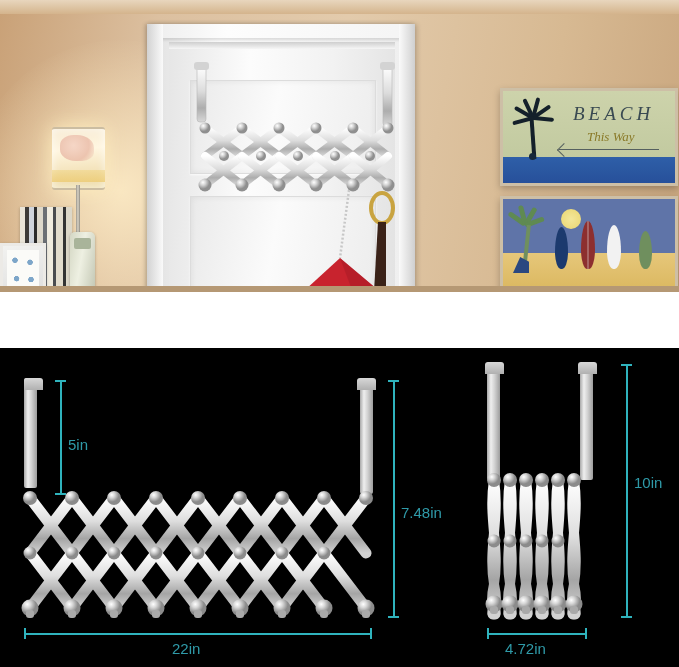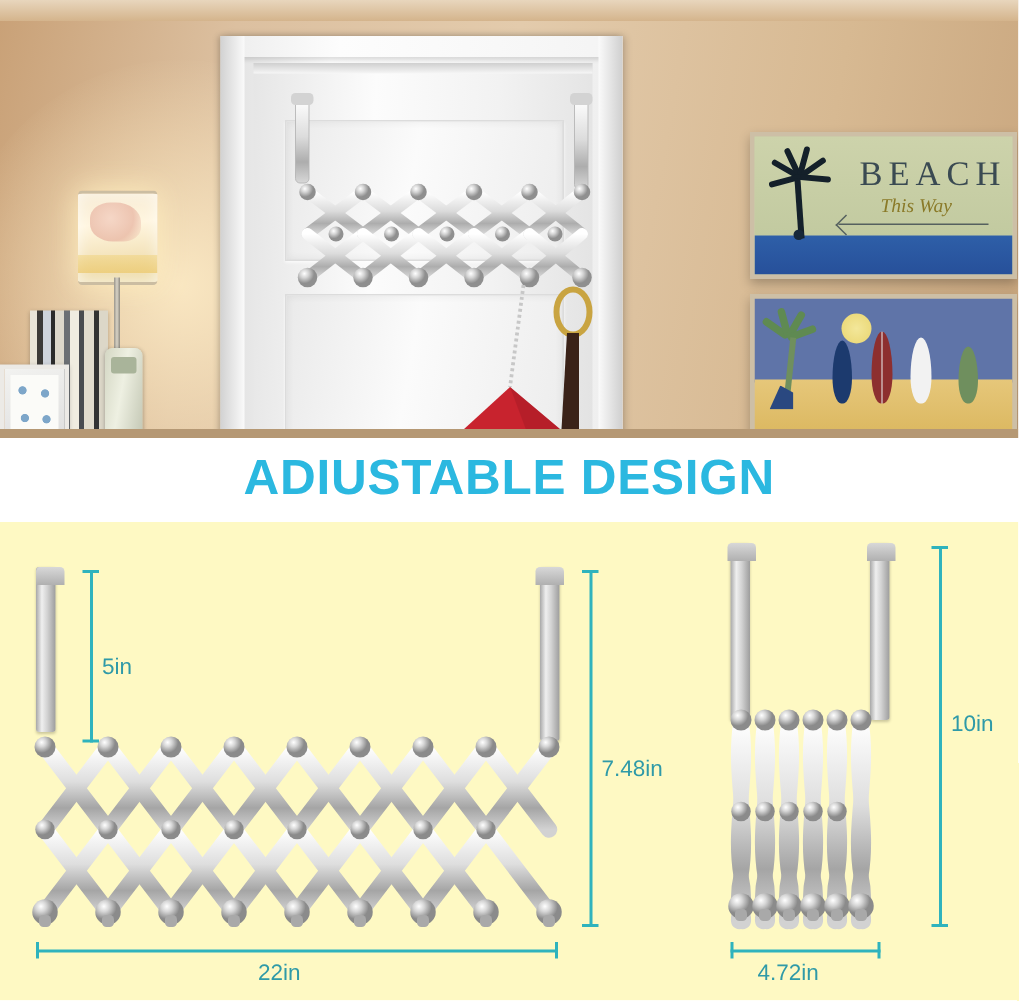--- a/index.html
+++ b/index.html
@@ -72,22 +72,22 @@
         background:#c9cfa8;border:3px solid #cdbfa6;box-shadow:0 3px 7px rgba(0,0,0,.25);overflow:hidden;}
   .art-beach-sky{position:absolute;left:0;top:0;width:100%;height:66px;
         background:linear-gradient(180deg,#cdd3ab,#c2caa0);}
   .art-beach-sea{position:absolute;left:0;bottom:0;width:100%;height:26px;
         background:linear-gradient(180deg,#2e5fa8,#27509a);}
   .palm-trunk{position:absolute;left:28px;top:28px;width:4px;height:40px;background:#14202a;transform:rotate(-4deg);}
   .palm-fronds{position:absolute;left:9px;top:12px;width:44px;height:28px;}
   .palm-fronds span{position:absolute;left:20px;top:13px;width:22px;height:4px;border-radius:3px;background:#14202a;
         transform-origin:1px 2px;}
   .coconut{position:absolute;left:26px;top:62px;width:7px;height:7px;border-radius:50%;background:#16283a;}
-  .beach-word{position:absolute;left:70px;top:12px;font-size:23px;letter-spacing:4px;color:#3a4a52;
-        font-family:"Liberation Serif",serif;}
+  .beach-word{position:absolute;left:70px;top:12px;font-size:19px;letter-spacing:4px;color:#3a4a52;
+        font-family:"Liberation Serif",serif;font-style:italic;}
   .beach-sub{position:absolute;left:84px;top:38px;font-size:13px;color:#8a7a28;font-style:italic;
         font-family:"Liberation Serif",serif;}
   .beach-arrow{position:absolute;left:56px;top:58px;width:100px;height:1px;background:#55605f;}
   .beach-arrow:before{content:"";position:absolute;left:0;top:-4px;width:9px;height:9px;
         border-left:1.5px solid #55605f;border-bottom:1.5px solid #55605f;transform:rotate(45deg);}
 
   
   .art-surf{position:absolute;left:500px;top:196px;width:172px;height:88px;
         background:#cdbfa6;border:3px solid #cdbfa6;box-shadow:0 3px 7px rgba(0,0,0,.25);overflow:hidden;}
   .surf-sky{position:absolute;left:0;top:0;width:100%;height:56px;background:#5f74a8;}
@@ -102,21 +102,21 @@
   .board{position:absolute;bottom:18px;border-radius:50% 50% 45% 45%/60% 60% 40% 40%;}
   .chair{position:absolute;left:10px;bottom:14px;width:16px;height:16px;background:#2a4880;
         clip-path:polygon(0 100%,100% 100%,100% 30%,45% 0);}
   .floor-strip{position:absolute;left:0;top:286px;width:679px;height:6px;background:#b59874;}
 
   
   .title{position:absolute;left:0;top:299px;width:679px;text-align:center;
         font-size:33px;font-weight:bold;letter-spacing:.5px;}
 
   
-  .diagrams{position:absolute;left:0;top:348px;width:679px;height:319px;background:#fef9c3;}
+  .diagrams{position:absolute;left:0;top:348px;width:679px;height:319px;background:#000000;}
 
   .dim-line{position:absolute;background:#2fb3bd;}
   .dim-v{width:2px;}
   .dim-h{height:2px;}
   .cap-h{position:absolute;width:2px;height:11px;background:#2fb3bd;}
   .cap-v{position:absolute;width:11px;height:2px;background:#2fb3bd;}
   .dim-label{position:absolute;color:#2f9aa8;font-size:15px;white-space:nowrap;}
 
   
   .bracket{position:absolute;width:13px;
@@ -261,21 +261,20 @@
       <div class="surf-palm-trunk"></div>
       <div class="chair"></div>
       <div class="board" style="left:52px;width:13px;height:42px;background:#1c3a6e;"></div>
       <div class="board" style="left:78px;width:14px;height:48px;background:linear-gradient(90deg,#8d2f2f 45%,#e8e8e8 50%,#8d2f2f 55%);"></div>
       <div class="board" style="left:104px;width:14px;height:44px;background:#f2f2f2;"></div>
       <div class="board" style="left:136px;width:13px;height:38px;background:#6f8f5e;"></div>
     </div>
     <div class="floor-strip"></div>
   </div>
 
-  <div class="title" style="color:#2bb8e0">ADIUSTABLE DESIGN</div>
 
   <div class="diagrams">
 
     <div>
 
       <div class="bracket" style="left:24px;top:30px;height:110px;"></div>
       <div class="bracket-top" style="left:24px;top:30px;"></div>
 
       <div class="bracket" style="left:360px;top:30px;height:116px;"></div>
       <div class="bracket-top" style="left:357px;top:30px;"></div>

